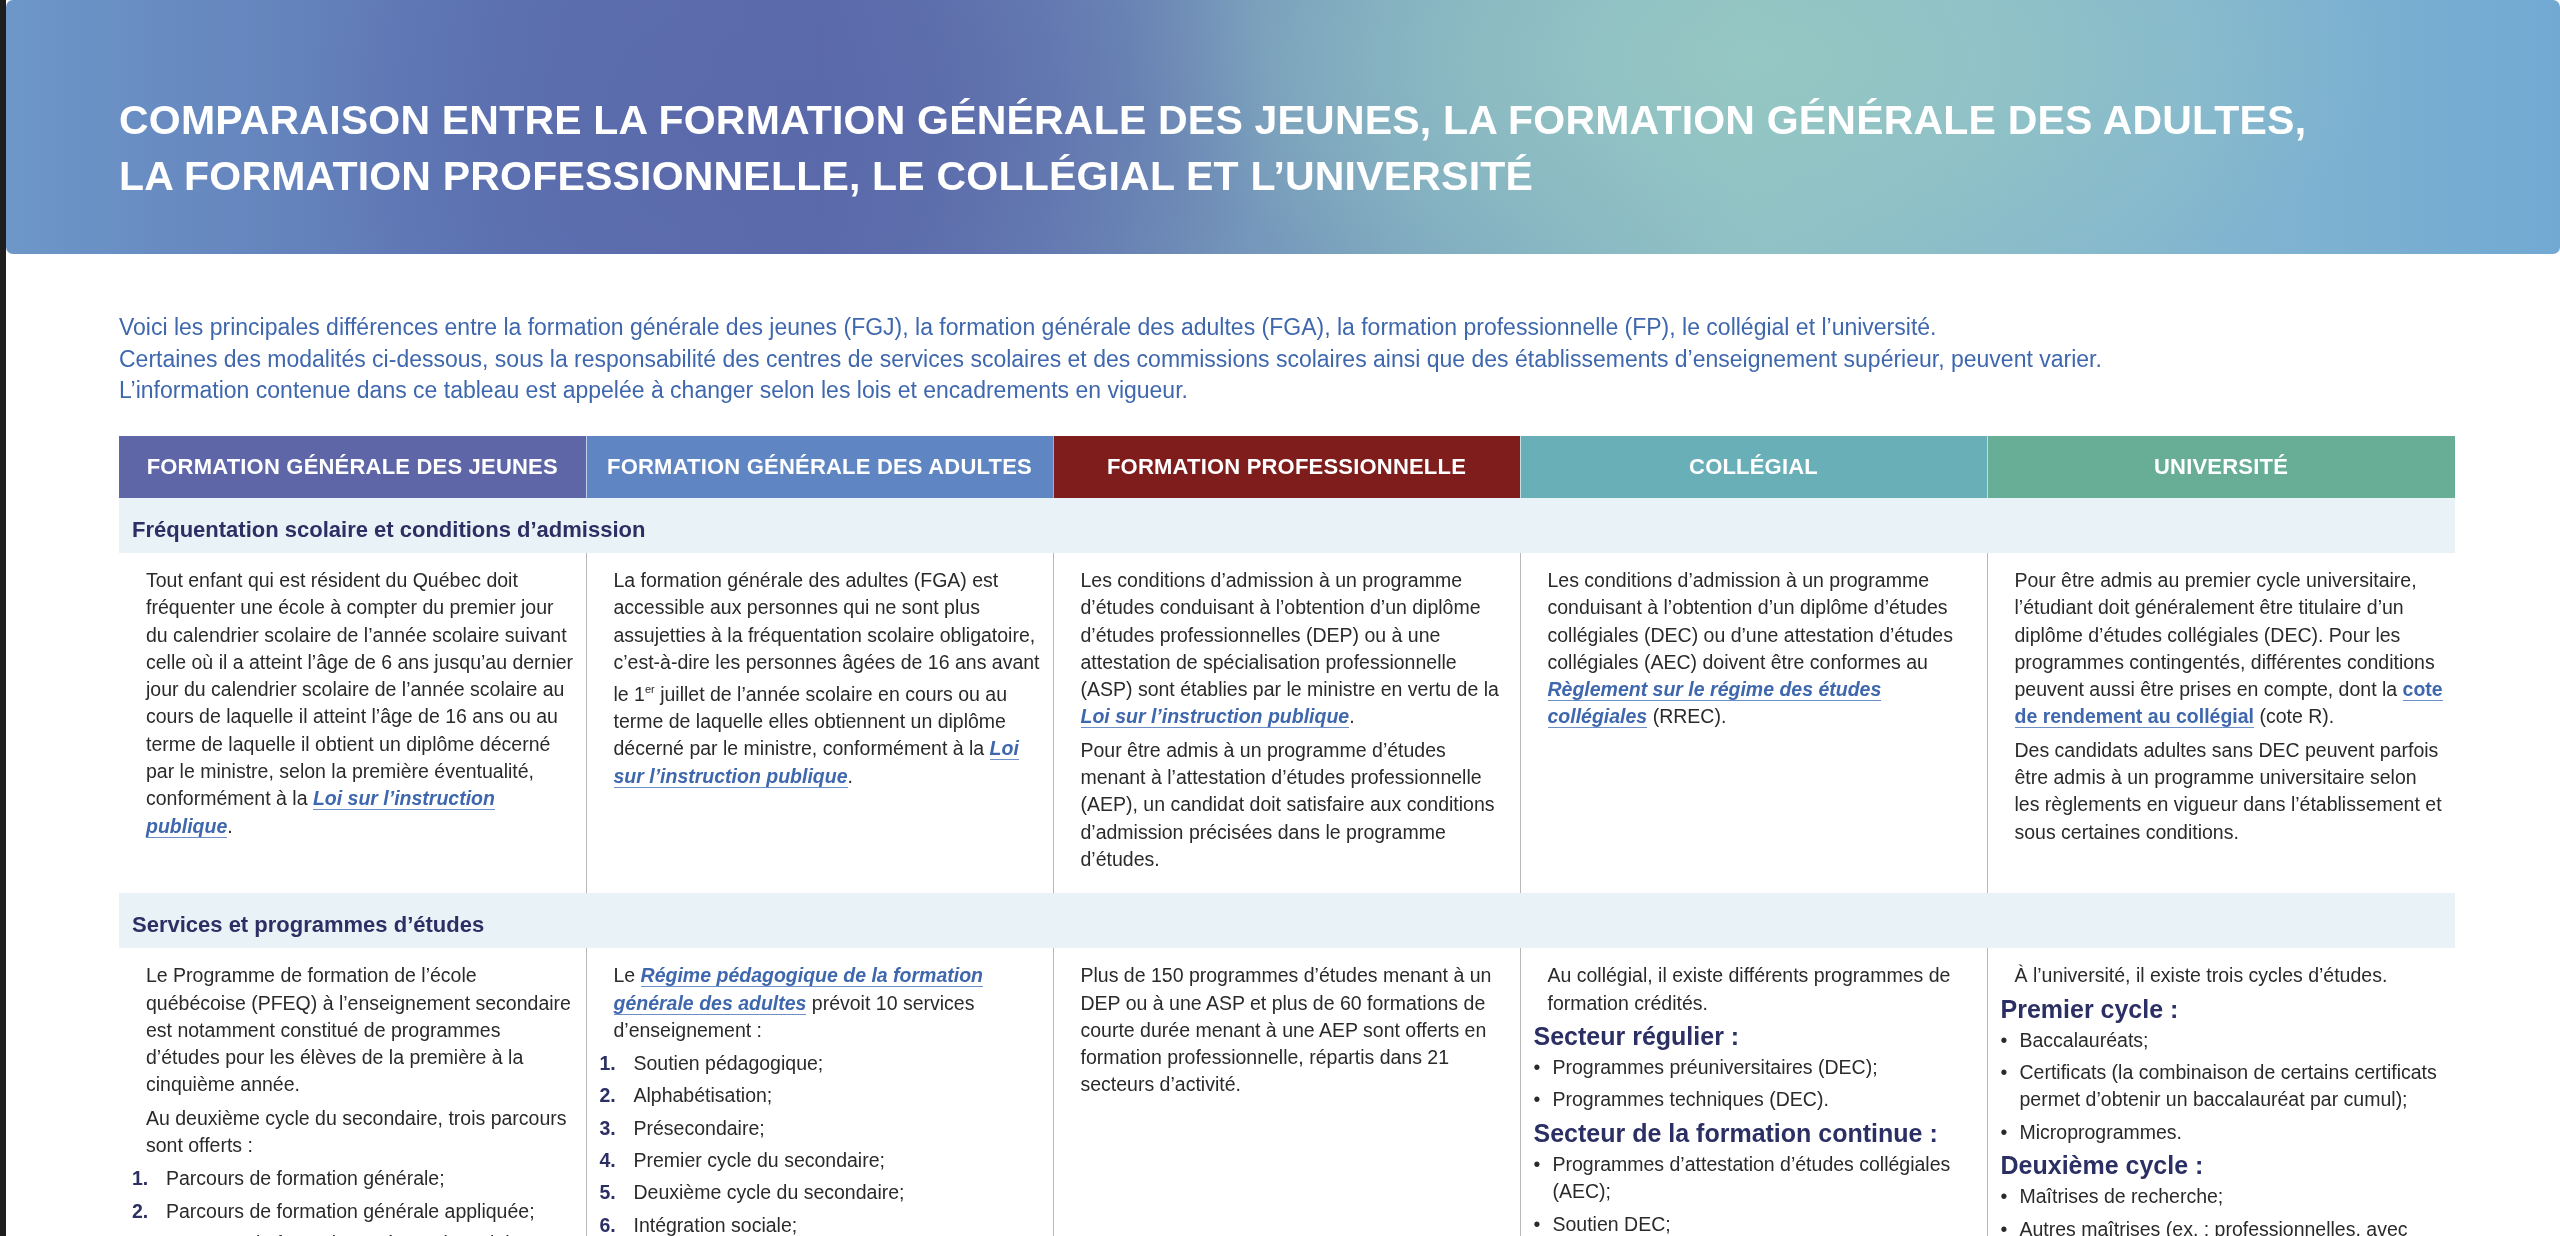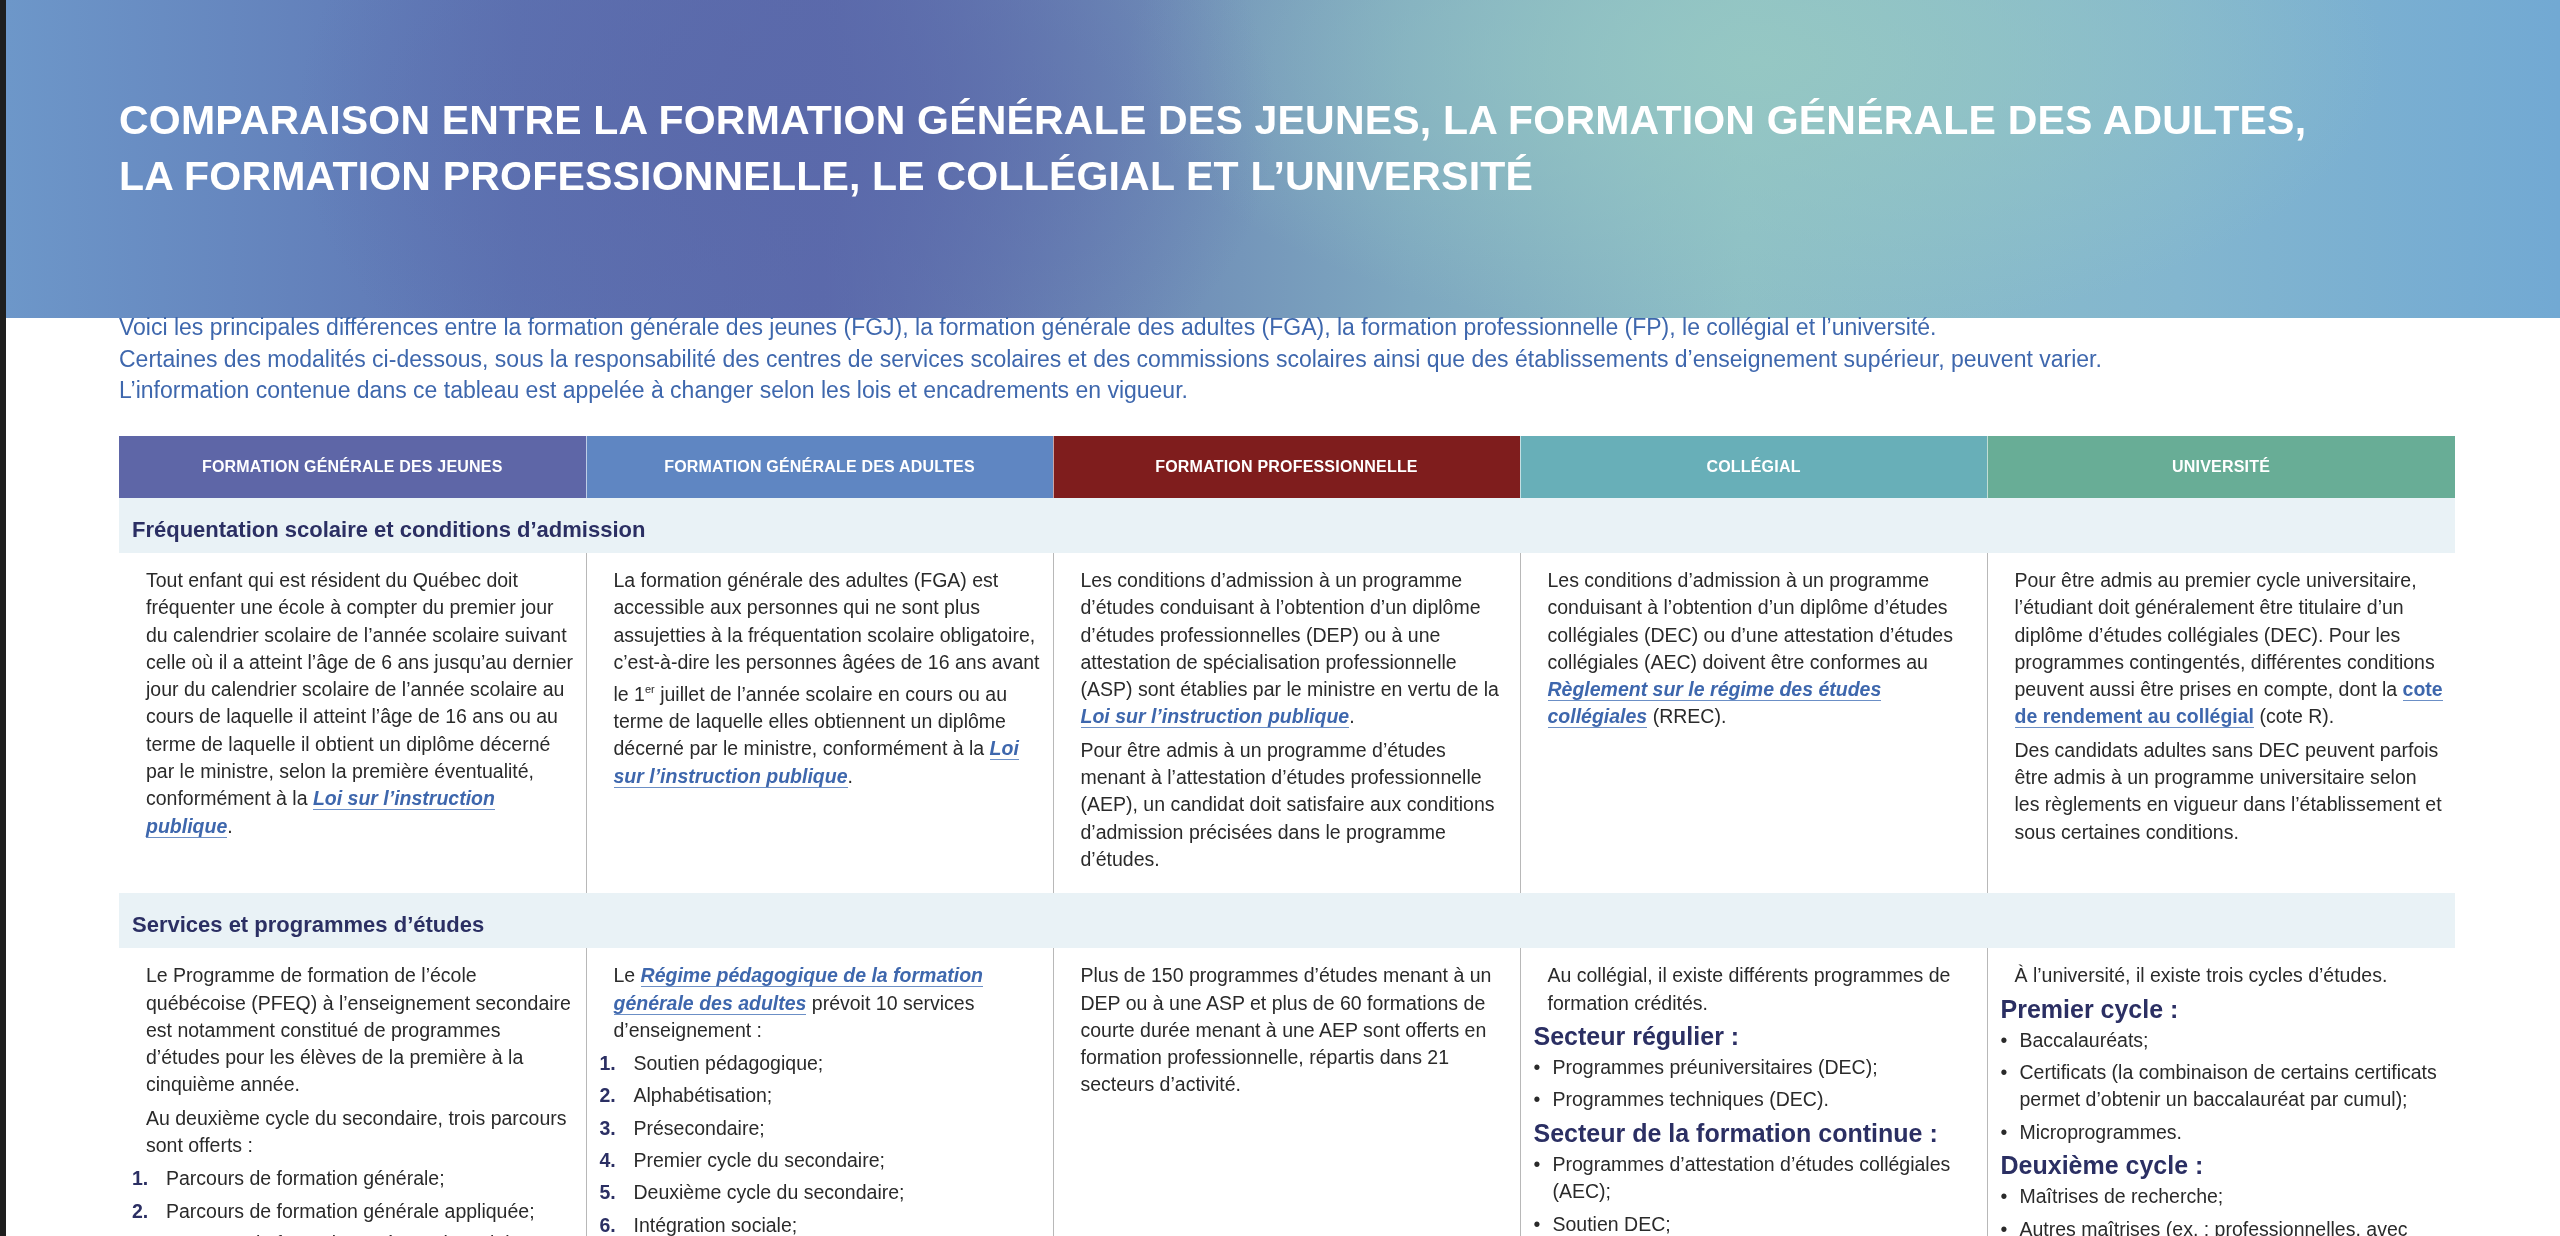--- a/index.html
+++ b/index.html
@@ -6,42 +6,43 @@
   body {
     width: 2560px; height: 1236px; overflow: hidden;
     background: #1e1e1e;
     font-family: "Liberation Sans", sans-serif;
   }
   .page {
     position: absolute; left: 6px; top: 0; width: 2554px; height: 1236px;
     background: #ffffff; overflow: hidden;
   }
   .banner {
-    position: absolute; left: 0; top: 0; width: 100%; height: 318px;
+    position: absolute; left: 0; top: 0; width: 100%; height: 254px;
     background:
       radial-gradient(ellipse 700px 500px at 780px 120px, rgba(90,105,170,0.95), rgba(90,105,170,0) 70%),
       radial-gradient(ellipse 900px 400px at 1750px 60px, rgba(150,200,195,0.9), rgba(150,200,195,0) 70%),
       linear-gradient(90deg, #6d97c9 0%, #5d73b2 20%, #5c6aac 32%, #7ea8c0 55%, #8dbfc6 68%, #83b6cf 85%, #72a9d3 100%);
+    border-radius: 7px;
   }
   .banner h1 {
     position: absolute; left: 113px; top: 92px; margin: 0;
     color: #ffffff; font-weight: bold; font-size: 41px; line-height: 56px;
     letter-spacing: 0.2px;
   }
   .intro {
     position: absolute; left: 113px; top: 312px; width: 2350px;
     color: #3e67ad; font-size: 23px; line-height: 31.5px;
   }
   .intro p { margin: 0; }
   table.cmp {
     position: absolute; left: 113px; top: 436px; width: 2336px;
     border-collapse: collapse; table-layout: fixed;
   }
   th {
-    height: 60px; color: #fff; font-size: 16px; font-weight: bold;
+    height: 60px; color: #fff; font-size: 22px; font-weight: bold;
     text-align: center; border-right: 1px solid rgba(255,255,255,0.6);
     letter-spacing: 0.2px;
   }
   th.c1 { background: #5e66a7; }
   th.c2 { background: #5f86c2; }
   th.c3 { background: #7f1d1d; margin-left: 8px; }
   th.c4 { background: #68afb8; }
   th.c5 { background: #68ad96; }
   tr.section td {
     background: #e9f2f6; height: 47px; padding: 8px 0 0 13px;

